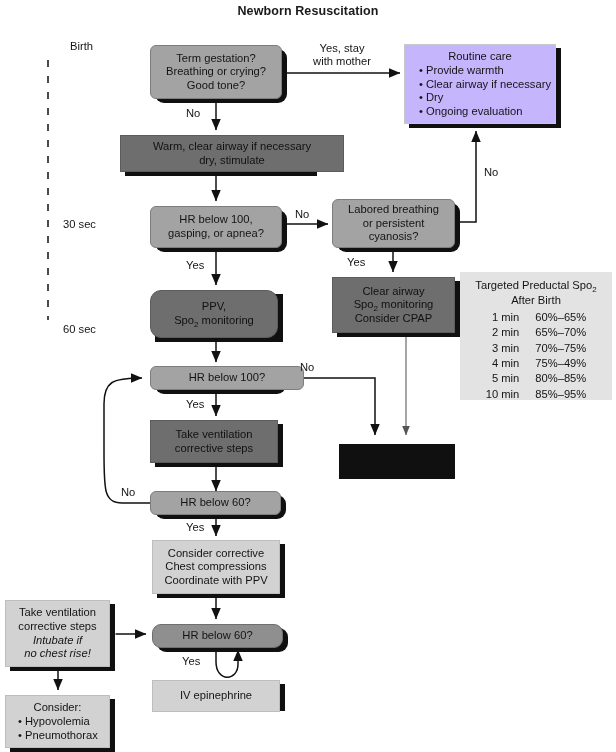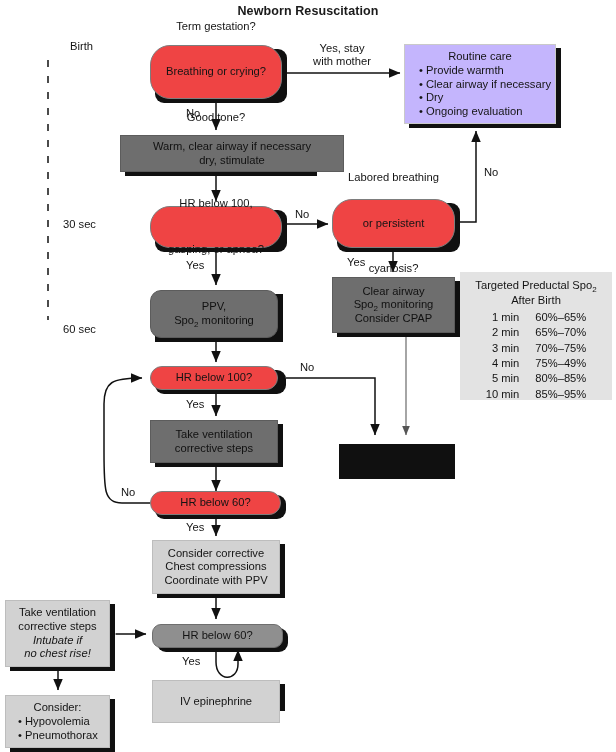--- a/index.html
+++ b/index.html
@@ -43,24 +43,23 @@
     line-height:13.6px;
     color:#141414;
   }
   .node .ln{display:block;white-space:nowrap;}
   .shadow{
     position:absolute;
     background:#101010;
     box-sizing:border-box;
   }
   .dec{                 
-    border-radius:20px;
-    background:#ef4444;
+    border-radius:6px;
+    background:#a3a3a3;
     border:1px solid #7d7d7d;
-    gap:32px;
   }
   .dec-dark{
     border-radius:9px;
     background:#8f8f8f;
     border:1px solid #6f6f6f;
   }
   .proc-dark{           
     background:#6e6e6e;
     border:1px solid #5c5c5c;
     color:#111;
@@ -237,21 +236,21 @@
   </div>
 
   <div class="shadow" style="left:337px; top:281px; width:123px; height:56px;"></div>
   <div class="node proc-dark" style="left:332px; top:277px; width:123px; height:56px;">
     <span class="ln">Clear airway</span>
     <span class="ln"><span>Spo</span><sub>2</sub><span> monitoring</span></span>
     <span class="ln">Consider CPAP</span>
   </div>
 
   <div class="shadow" style="left:155px; top:370px; width:131px; height:24px; border-radius:9px;"></div>
-  <div class="node dec" style="left:150px; top:366px; width:128px; height:24px;">
+  <div class="node dec" style="left:150px; top:366px; width:154px; height:24px;">
     <span class="ln">HR below 100?</span>
   </div>
 
   <div class="shadow" style="left:155px; top:424px; width:128px; height:43px;"></div>
   <div class="node proc-dark" style="left:150px; top:420px; width:128px; height:43px;">
     <span class="ln">Take ventilation</span>
     <span class="ln">corrective steps</span>
   </div>
 
   <div class="shadow" style="left:155px; top:495px; width:131px; height:24px; border-radius:9px;"></div>
@@ -267,21 +266,21 @@
     <span class="ln">Chest compressions</span>
     <span class="ln">Coordinate with PPV</span>
   </div>
 
   <div class="shadow" style="left:157px; top:628px; width:131px; height:24px; border-radius:9px;"></div>
   <div class="node dec-dark" style="left:152px; top:624px; width:131px; height:24px;">
     <span class="ln">HR below 60?</span>
   </div>
 
   <div class="shadow" style="left:157px; top:684px; width:128px; height:27px;"></div>
-  <div class="node proc-light" style="left:152px; top:680px; width:128px; height:43px;">
+  <div class="node proc-light" style="left:152px; top:680px; width:128px; height:32px;">
     <span class="ln">IV epinephrine</span>
   </div>
 
   <div class="shadow" style="left:10px; top:604px; width:105px; height:67px;"></div>
   <div class="node proc-light" style="left:5px; top:600px; width:105px; height:67px;">
     <span class="ln">Take ventilation</span>
     <span class="ln">corrective steps</span>
     <span class="ln ital">Intubate if</span>
     <span class="ln ital">no chest rise!</span>
   </div>

